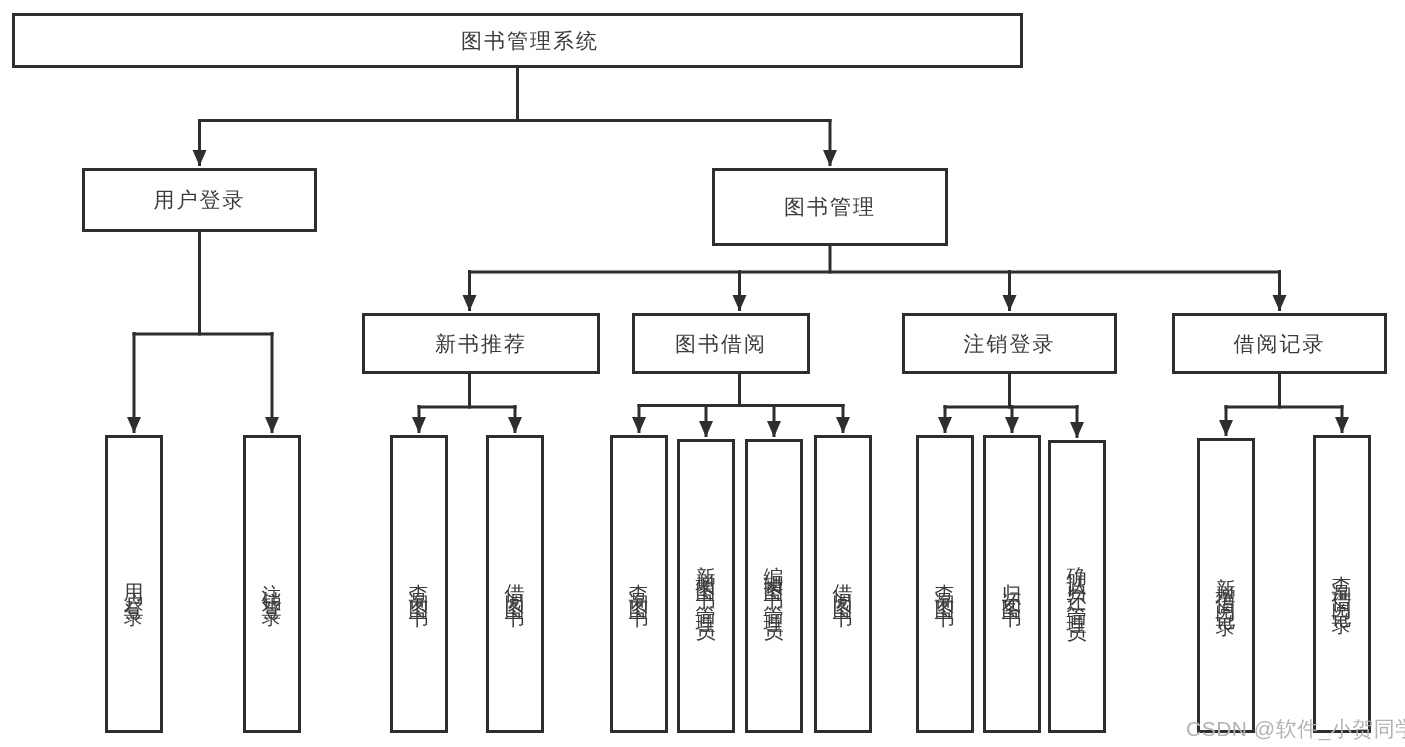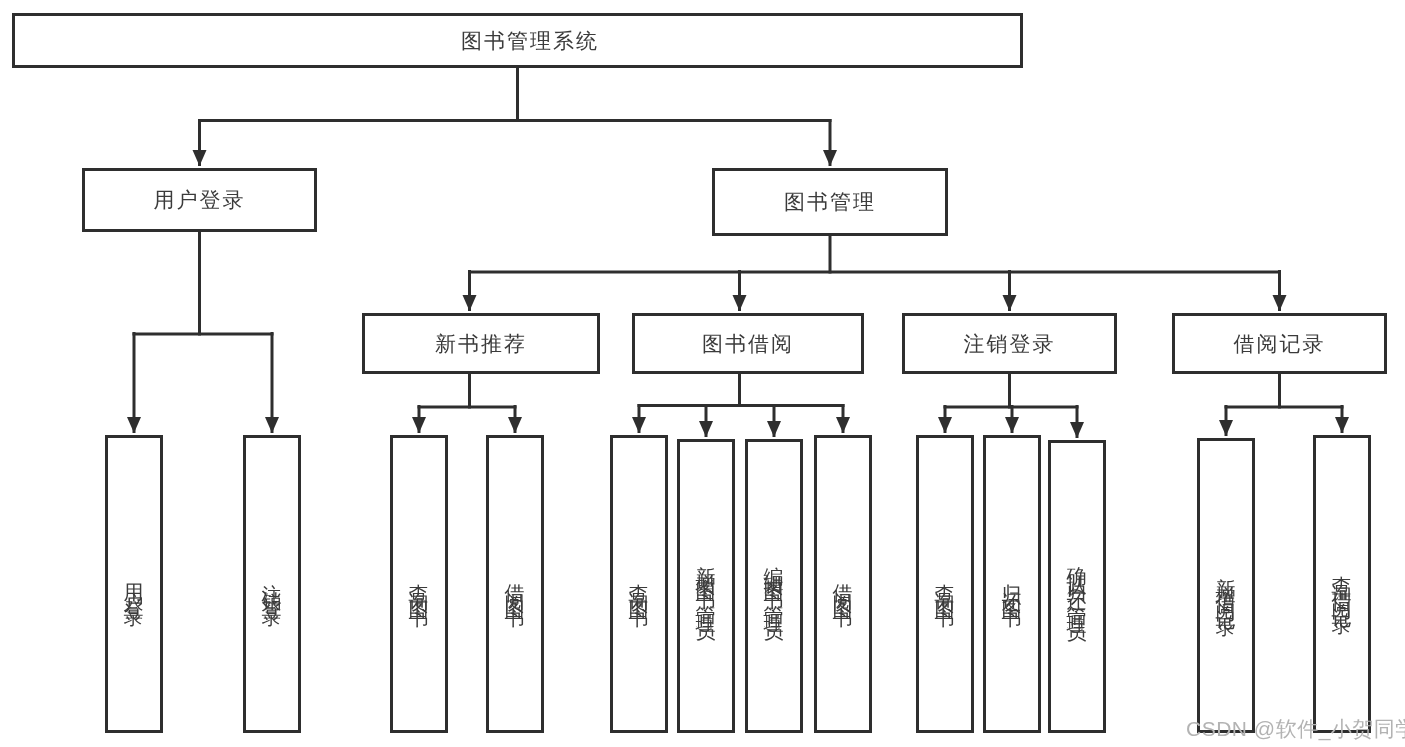--- a/index.html
+++ b/index.html
@@ -76,24 +76,24 @@
       <line x1="1279.5" y1="372" x2="1279.5" y2="408.5"></line>
       <line x1="1224.5" y1="407" x2="1343.5" y2="407"></line>
       <line x1="1226" y1="405" x2="1226" y2="436" marker-end="url(#ah)"></line>
       <line x1="1342" y1="405" x2="1342" y2="433" marker-end="url(#ah)"></line>
     </g>
   </svg>
 
   <div class="hbox" style="left:12px;top:13px;width:1011px;height:55px;padding-left:25px;">图书管理系统</div>
 
   <div class="hbox" style="left:82px;top:168px;width:235px;height:64px;">用户登录</div>
-  <div class="hbox" style="left:712px;top:168px;width:236px;height:68px;">图书管理</div>
+  <div class="hbox" style="left:712px;top:168px;width:236px;height:78px;">图书管理</div>
 
   <div class="hbox" style="left:362px;top:313px;width:238px;height:61px;">新书推荐</div>
-  <div class="hbox" style="left:632px;top:313px;width:232px;height:61px;">图书借阅</div>
+  <div class="hbox" style="left:632px;top:313px;width:178px;height:61px;">图书借阅</div>
   <div class="hbox" style="left:902px;top:313px;width:215px;height:61px;">注销登录</div>
   <div class="hbox" style="left:1172px;top:313px;width:215px;height:61px;">借阅记录</div>
 
   <div class="vbox" style="left:105px;top:435px;">用户登录</div>
   <div class="vbox" style="left:243px;top:435px;">注销登录</div>
 
   <div class="vbox" style="left:390px;top:435px;">查询图书</div>
   <div class="vbox" style="left:486px;top:435px;">借阅图书</div>
 
   <div class="vbox" style="left:610px;top:435px;">查询图书</div>

